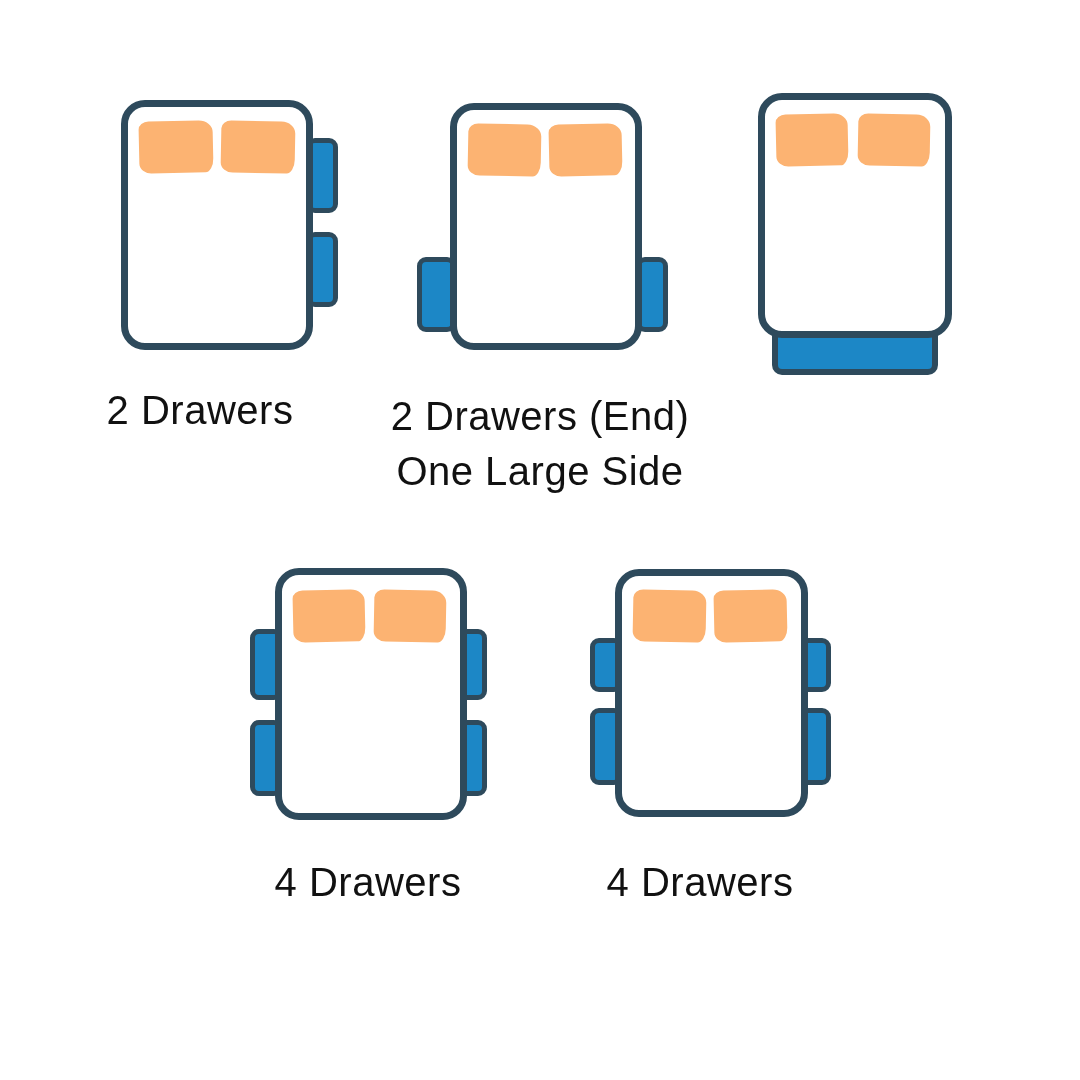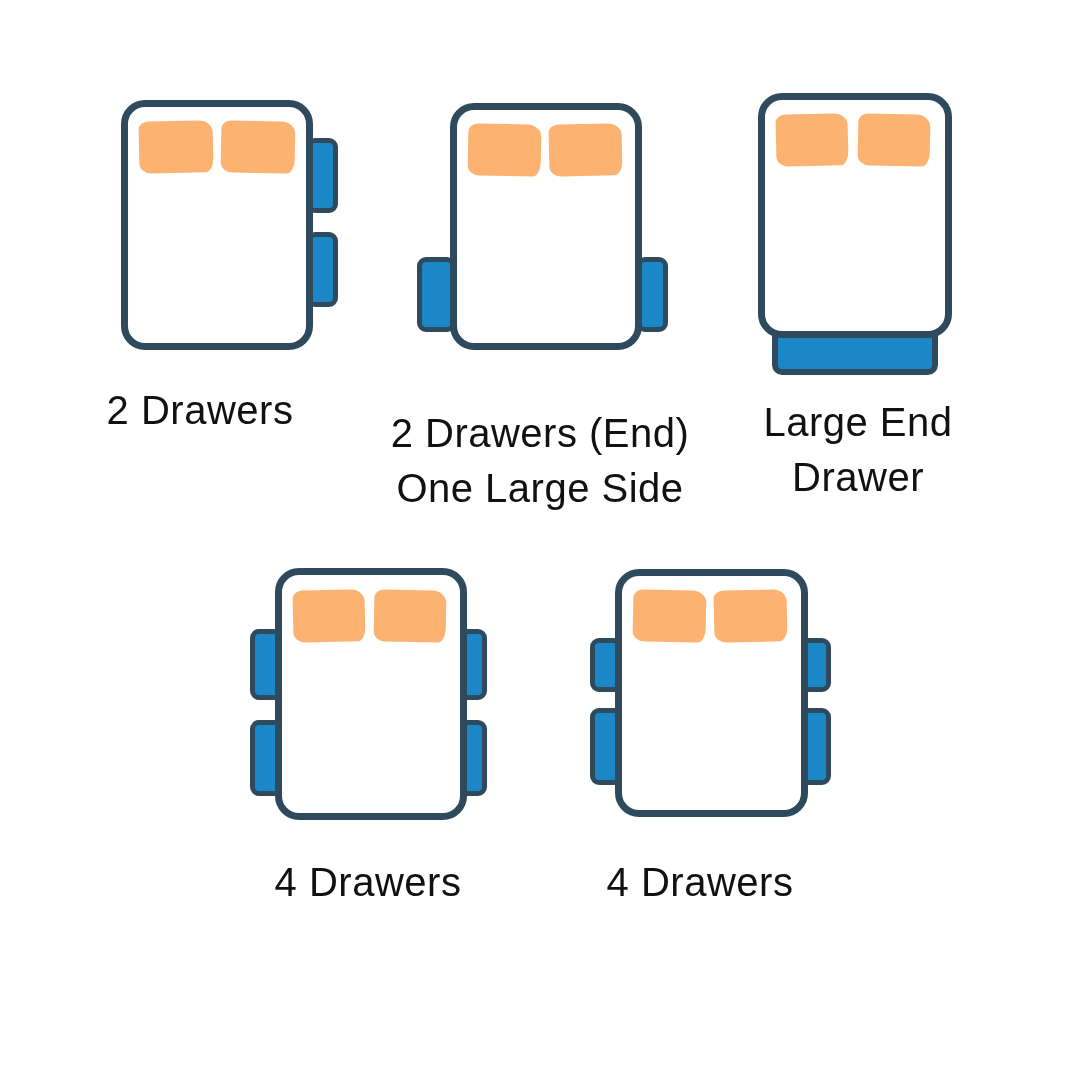--- a/index.html
+++ b/index.html
@@ -72,35 +72,31 @@
       <div>2 Drawers</div>
     </div>
   </div>
 
   <div class="figure">
     <div class="drawer" style="left:417px;top:257px;width:39px;height:75px;"></div>
     <div class="drawer" style="left:636px;top:257px;width:32px;height:75px;"></div>
     <div class="bed" style="left:450px;top:103px;width:192px;height:247px;"></div>
     <div class="pillow tilt-r" style="left:468px;top:124px;width:73px;height:52px;"></div>
     <div class="pillow tilt-l" style="left:549px;top:124px;width:73px;height:52px;"></div>
-    <div class="label" style="left:378px;top:406px;width:324px;">
+    <div class="label" style="left:378px;top:389px;width:324px;">
       <div>2 Drawers (End)</div>
       <div>One Large Side</div>
     </div>
   </div>
 
   <div class="figure">
     <div class="drawer end" style="left:772px;top:310px;width:166px;height:65px;"></div>
     <div class="bed" style="left:758px;top:93px;width:194px;height:245px;"></div>
     <div class="pillow tilt-l" style="left:776px;top:114px;width:72px;height:52px;"></div>
     <div class="pillow tilt-r" style="left:858px;top:114px;width:72px;height:52px;"></div>
-    <div class="label" style="left:738px;top:395px;width:240px;">
-      <div>Large End</div>
-      <div>Drawer</div>
-    </div>
   </div>
 
   <div class="figure">
     <div class="drawer" style="left:250px;top:629px;width:33px;height:71px;"></div>
     <div class="drawer" style="left:250px;top:720px;width:33px;height:76px;"></div>
     <div class="drawer" style="left:454px;top:629px;width:33px;height:71px;"></div>
     <div class="drawer" style="left:454px;top:720px;width:33px;height:76px;"></div>
     <div class="bed" style="left:275px;top:568px;width:192px;height:252px;"></div>
     <div class="pillow tilt-l" style="left:293px;top:590px;width:72px;height:52px;"></div>
     <div class="pillow tilt-r" style="left:374px;top:590px;width:72px;height:52px;"></div>

